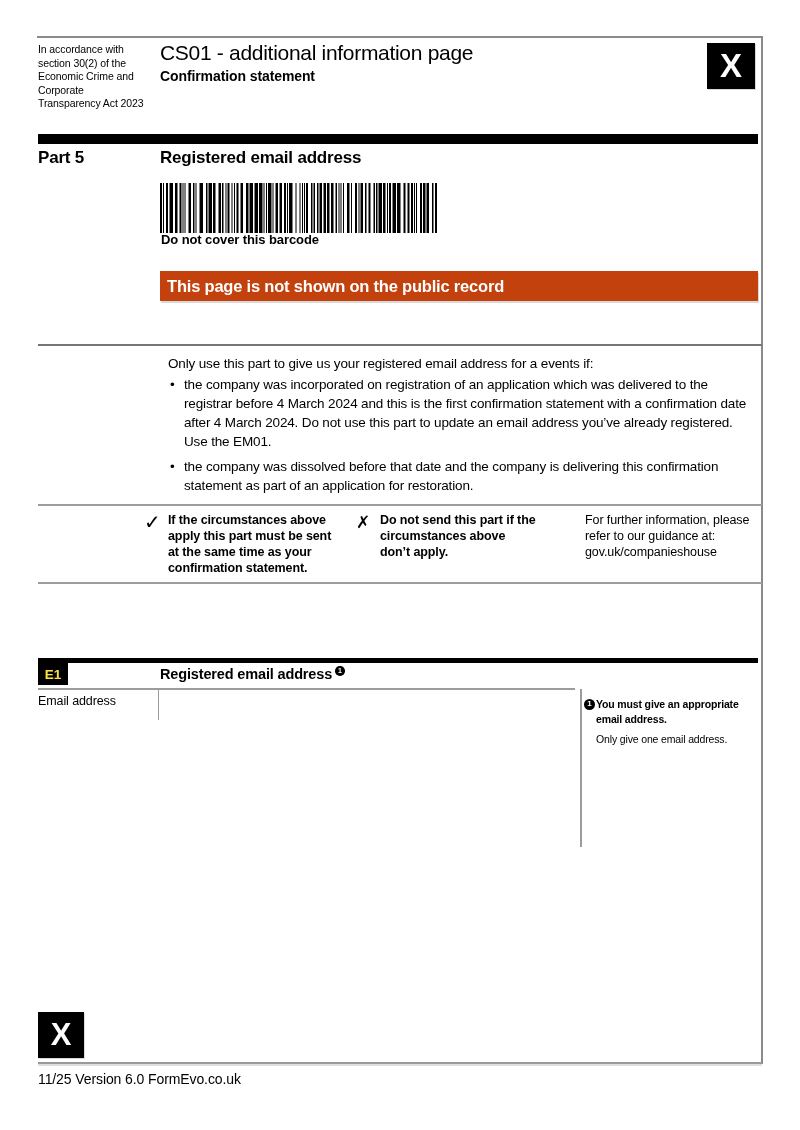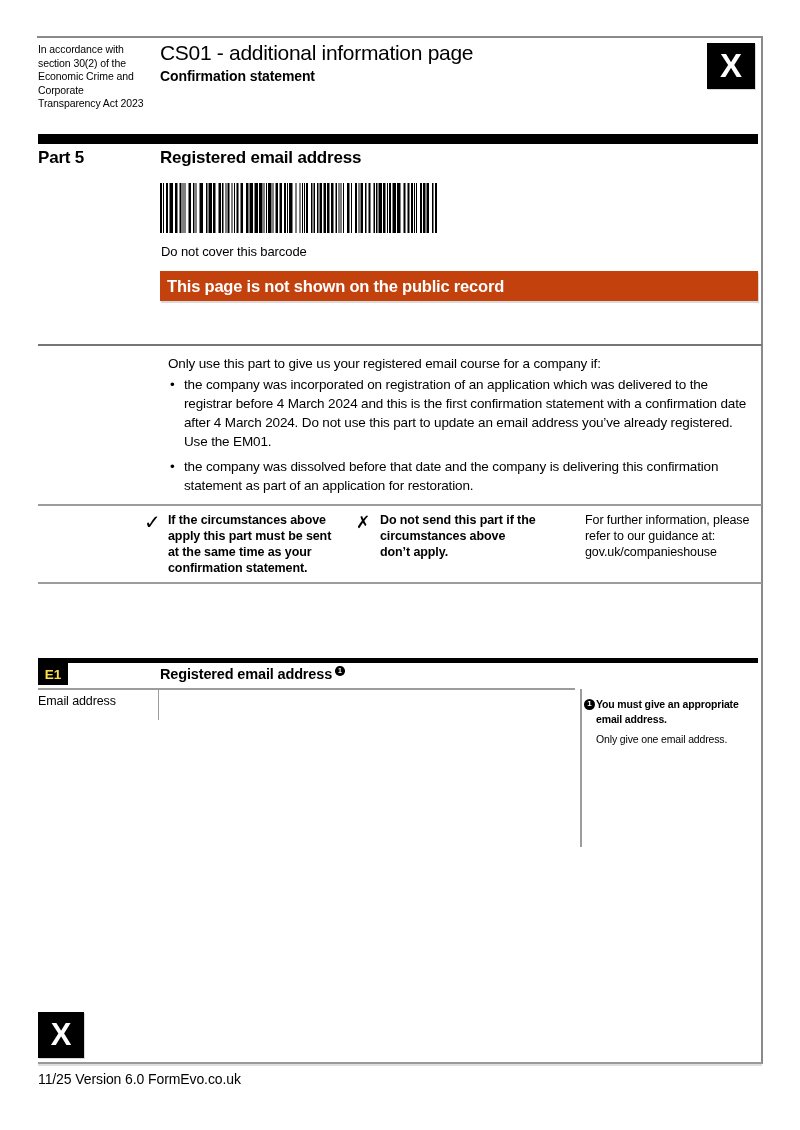--- a/index.html
+++ b/index.html
@@ -24,21 +24,21 @@
     font-weight:bold;box-shadow:1px 1px 0 #d9d9d9;}
   .corner-top{left:707px;top:43px;width:48px;height:46px;font-size:33px;}
   .corner-bottom{left:38px;top:1012px;width:46px;height:46px;font-size:31px;}
 
   
   .part-bar{left:38px;top:134px;width:720px;height:10px;background:#000;}
   .part-label{left:38px;top:148px;font-size:17px;font-weight:bold;letter-spacing:-0.2px;}
   .part-heading{left:160px;top:148px;font-size:17px;font-weight:bold;letter-spacing:-0.2px;}
   .barcode{left:160px;top:183px;width:277px;height:50px;}
   .barcode svg{display:block;width:100%;height:100%;}
-  .barcode-caption{left:161px;top:244px;font-size:13px;font-weight:normal;letter-spacing:-0.1px;}
+  .barcode-caption{left:161px;top:232px;font-size:13px;font-weight:bold;letter-spacing:-0.1px;}
   .banner{left:160px;top:271px;width:598px;height:30px;background:#c2410c;color:#fff;
     display:flex;align-items:center;box-shadow:1px 2px 0 #d9d9d9;}
   .banner span{font-size:16.5px;font-weight:bold;padding-left:7px;letter-spacing:-0.2px;}
 
   
   .rule{background:#9c9c9c;height:1.5px;}
   .rule-1{left:38px;top:344px;width:724px;background:#767676;}
   .rule-2{left:38px;top:504px;width:724px;}
   .rule-3{left:38px;top:582px;width:724px;}
   .guidance-intro{left:168px;top:354px;width:590px;font-size:13.5px;line-height:19px;letter-spacing:-0.15px;}
@@ -182,21 +182,21 @@
         <rect x="272" y="0" width="1.5" height="50"></rect>
         <rect x="275" y="0" width="2" height="50"></rect>
       </svg>
   </div>
   <div class="abs barcode-caption">Do not cover this barcode</div>
   <div class="abs banner">
     <span>This page is not shown on the public record</span>
   </div>
 
   <div class="abs rule rule-1"></div>
-  <div class="abs guidance-intro">Only use this part to give us your registered email course for a company if:</div>
+  <div class="abs guidance-intro">Only use this part to give us your registered email address for a events if:</div>
   <div class="abs bullet bullet-1">
     <span>the company was incorporated on registration of an application which was delivered to the registrar before 4 March 2024 and this is the first confirmation statement with a confirmation date after 4 March 2024. Do not use this part to update an email address you’ve already registered. Use the EM01.</span>
   </div>
   <div class="abs bullet bullet-2">
     <span>the company was dissolved before that date and the company is delivering this confirmation statement as part of an application for restoration.</span>
   </div>
 
   <div class="abs rule rule-2"></div>
   <span class="abs check-glyph">✓</span>
   <div class="abs advice bold advice-col1">If the circumstances above apply this part must be sent at the same time as your confirmation statement.</div>

